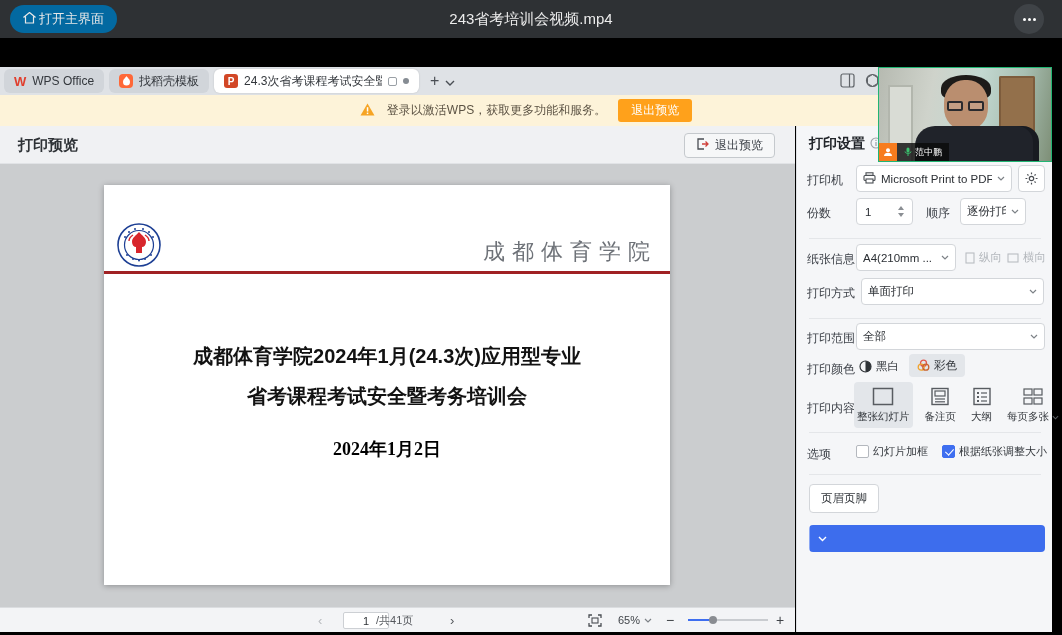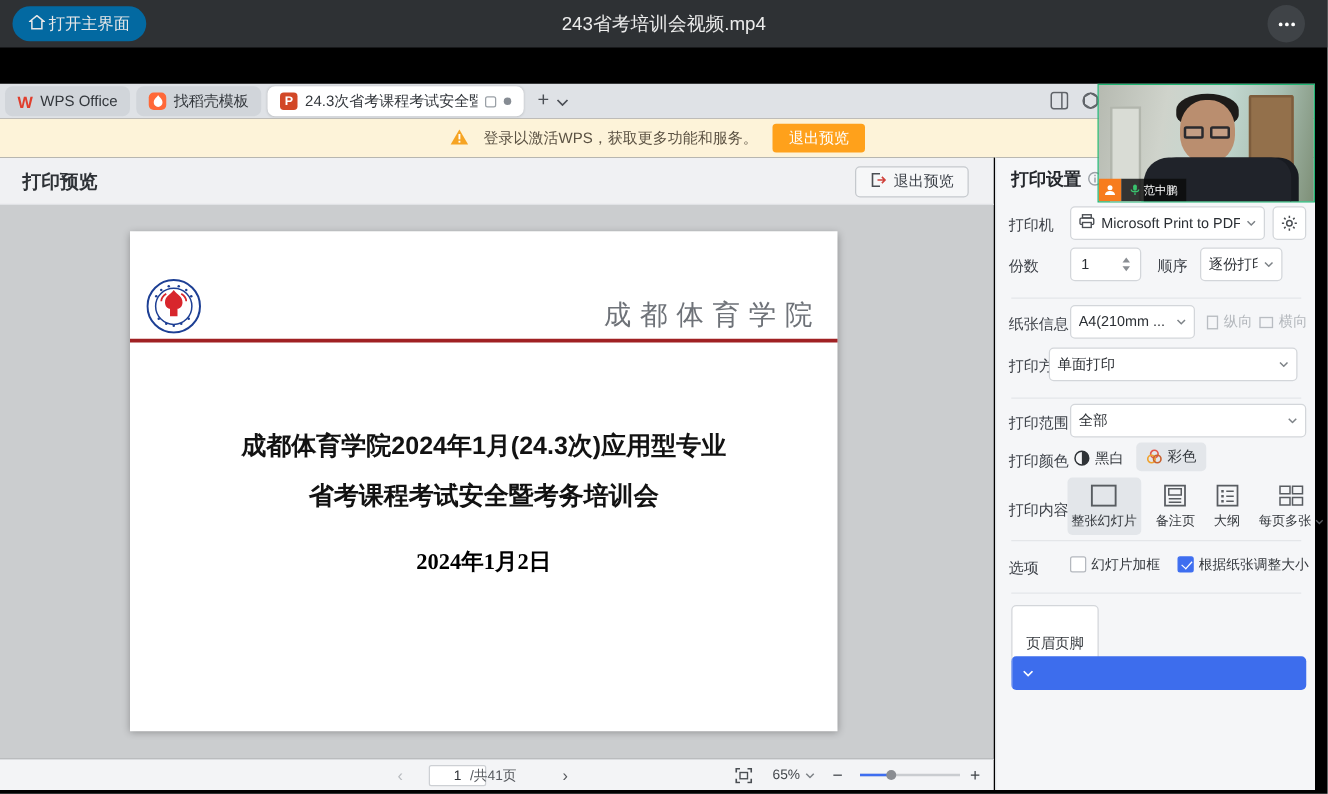--- a/index.html
+++ b/index.html
@@ -160,21 +160,21 @@
           font-size:10.5px; color:#33373c; cursor:pointer; border-radius:4px; white-space:nowrap; }
   .copt.sel { background:#e3e6ea; }
   .cb { width:13px; height:13px; border:1px solid #b4b8be; border-radius:2px; background:#fff; cursor:pointer; }
   .cb.checked { background:#3e6ef0; border-color:#3e6ef0; position:relative; }
   .cb.checked::after {
     content:""; position:absolute; left:3.5px; top:1px; width:4px; height:7px;
     border:solid #fff; border-width:0 1.8px 1.8px 0; transform:rotate(42deg);
   }
   .cb-row { position:absolute; left:59px; top:318px; display:flex; align-items:center; gap:4px; font-size:11px; color:#33373c; }
   #hf-btn {
-    position:absolute; left:12px; top:358px; padding:22px 11px;
+    position:absolute; left:12px; top:358px; padding:6px 11px;
     background:#fff; border:1px solid #d3d6da; border-radius:4px;
     font-size:11.5px; color:#33373c; cursor:pointer;
   }
   #print-btn {
     position:absolute; left:12px; top:399px; width:236px; height:27px;
     background:#3d6ded; border-radius:4px; color:#fff;
     display:flex; align-items:center; cursor:pointer;
   }
   #print-btn .ptxt { flex:1; text-align:center; font-size:12.5px; }
   #print-btn .pdrop {
@@ -408,21 +408,21 @@
     <span>纵向</span>
   </div>
   <div class="orient" style="left:210px; top:124px">
     <svg width="12" height="10" viewBox="0 0 12 10">
         <rect x="1" y="1" width="10" height="8" fill="none" stroke="#b9bdc2" stroke-width="1.1"></rect>
       </svg>
     <span>横向</span>
   </div>
 
   <span class="p-label" style="top:159px">打印方式</span>
-  <div class="dd" style="left:42px; top:152px; width:199px">
+  <div class="dd" style="left:64px; top:152px; width:183px">
     <span class="grow">单面打印</span>
     <svg width="8" height="5" viewBox="0 0 8 5">
         <polyline points="1,1 4,4 7,1" fill="none" stroke="#7d8287" stroke-width="1.2"></polyline>
       </svg>
   </div>
 
   <div class="divider" style="top:192px"></div>
 
   <span class="p-label" style="top:204px">打印范围</span>
   <div class="dd" style="left:59px; top:197px; width:189px">

